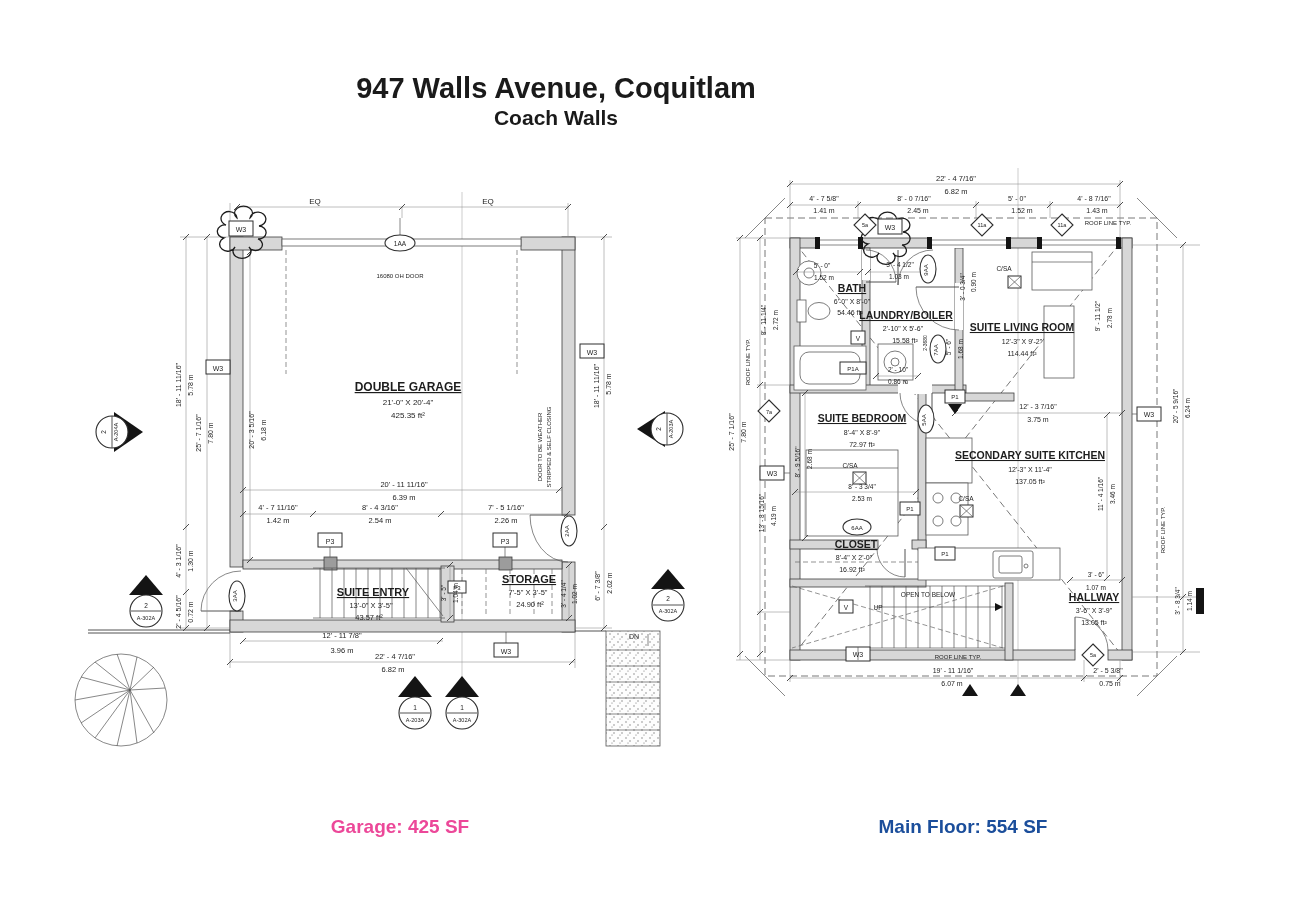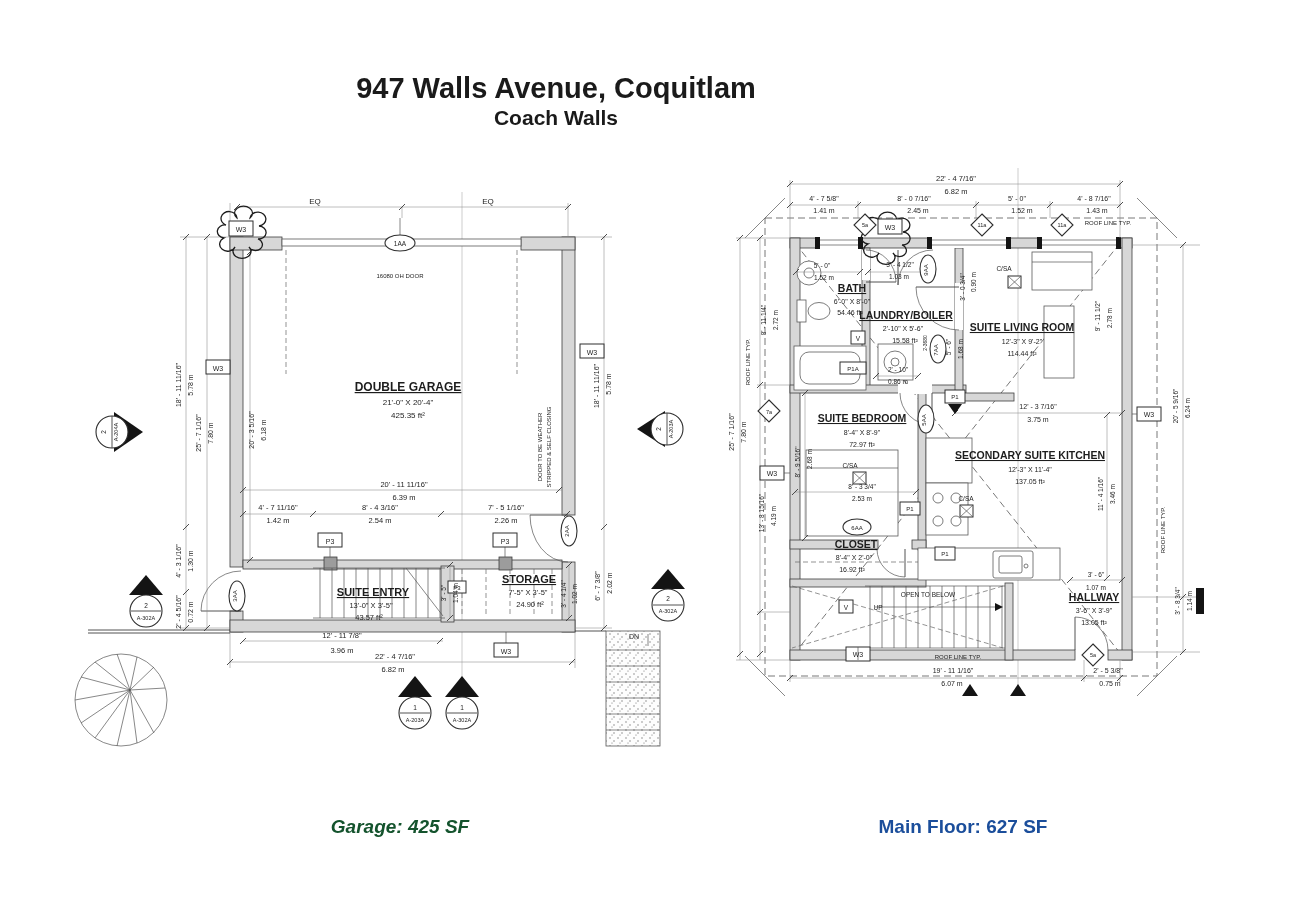--- a/index.html
+++ b/index.html
@@ -448,15 +448,15 @@
           <text x="1110" y="686" font-size="7" text-anchor="middle">0.75 m</text>
           <text x="769" y="414" font-size="5.5" text-anchor="middle">7a</text>
           <text x="865" y="227" font-size="5.5" text-anchor="middle">5a</text>
           <text x="982" y="227" font-size="5.5" text-anchor="middle">11a</text>
           <text x="1062" y="227" font-size="5.5" text-anchor="middle">11a</text>
           <text x="1093" y="657" font-size="5.5" text-anchor="middle">5a</text>
         </g>
     </g>
   </svg>
 
-  <div class="caption cap-garage" style="color: #14532d; font-style: italic;">Garage: 425 SF</div>
-  <div class="caption cap-main" style="color: rgb(27, 78, 155);">Main Floor: 627 SF</div>
+  <div class="caption cap-garage" style="color: #ec4899;">Garage: 425 SF</div>
+  <div class="caption cap-main" style="color: rgb(27, 78, 155);">Main Floor: 554 SF</div>
 </div>
 
 </body></html>

